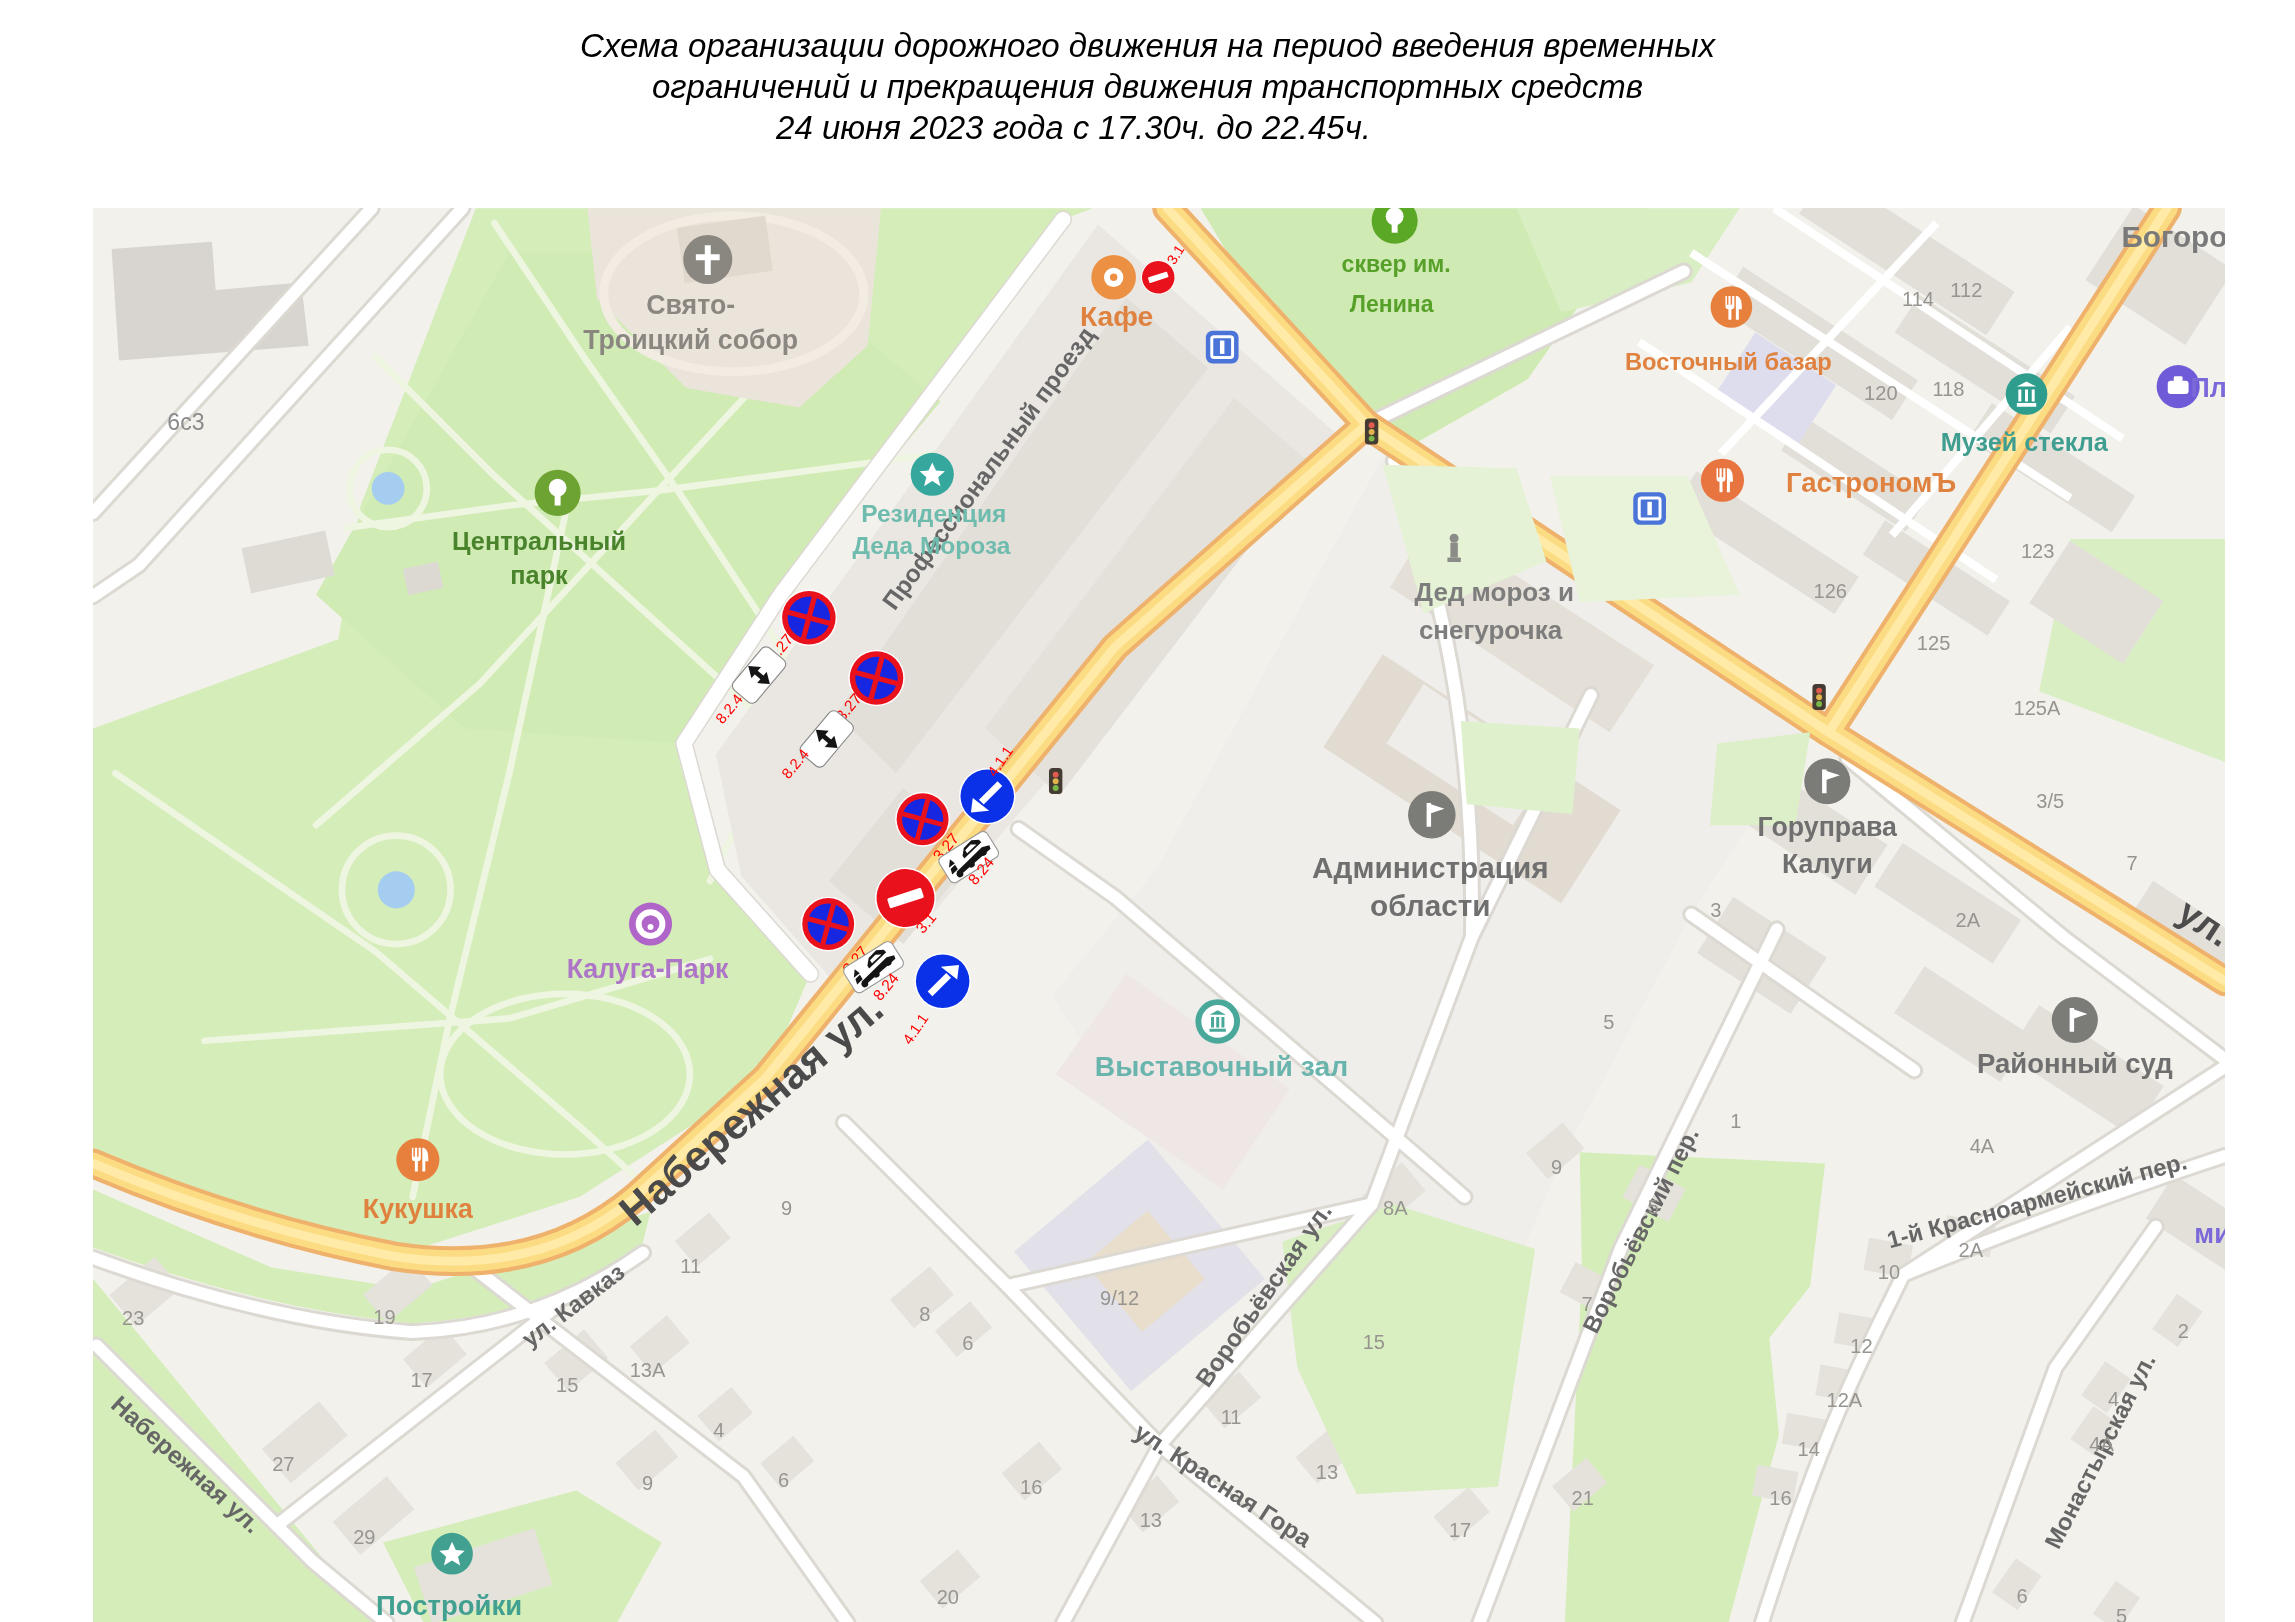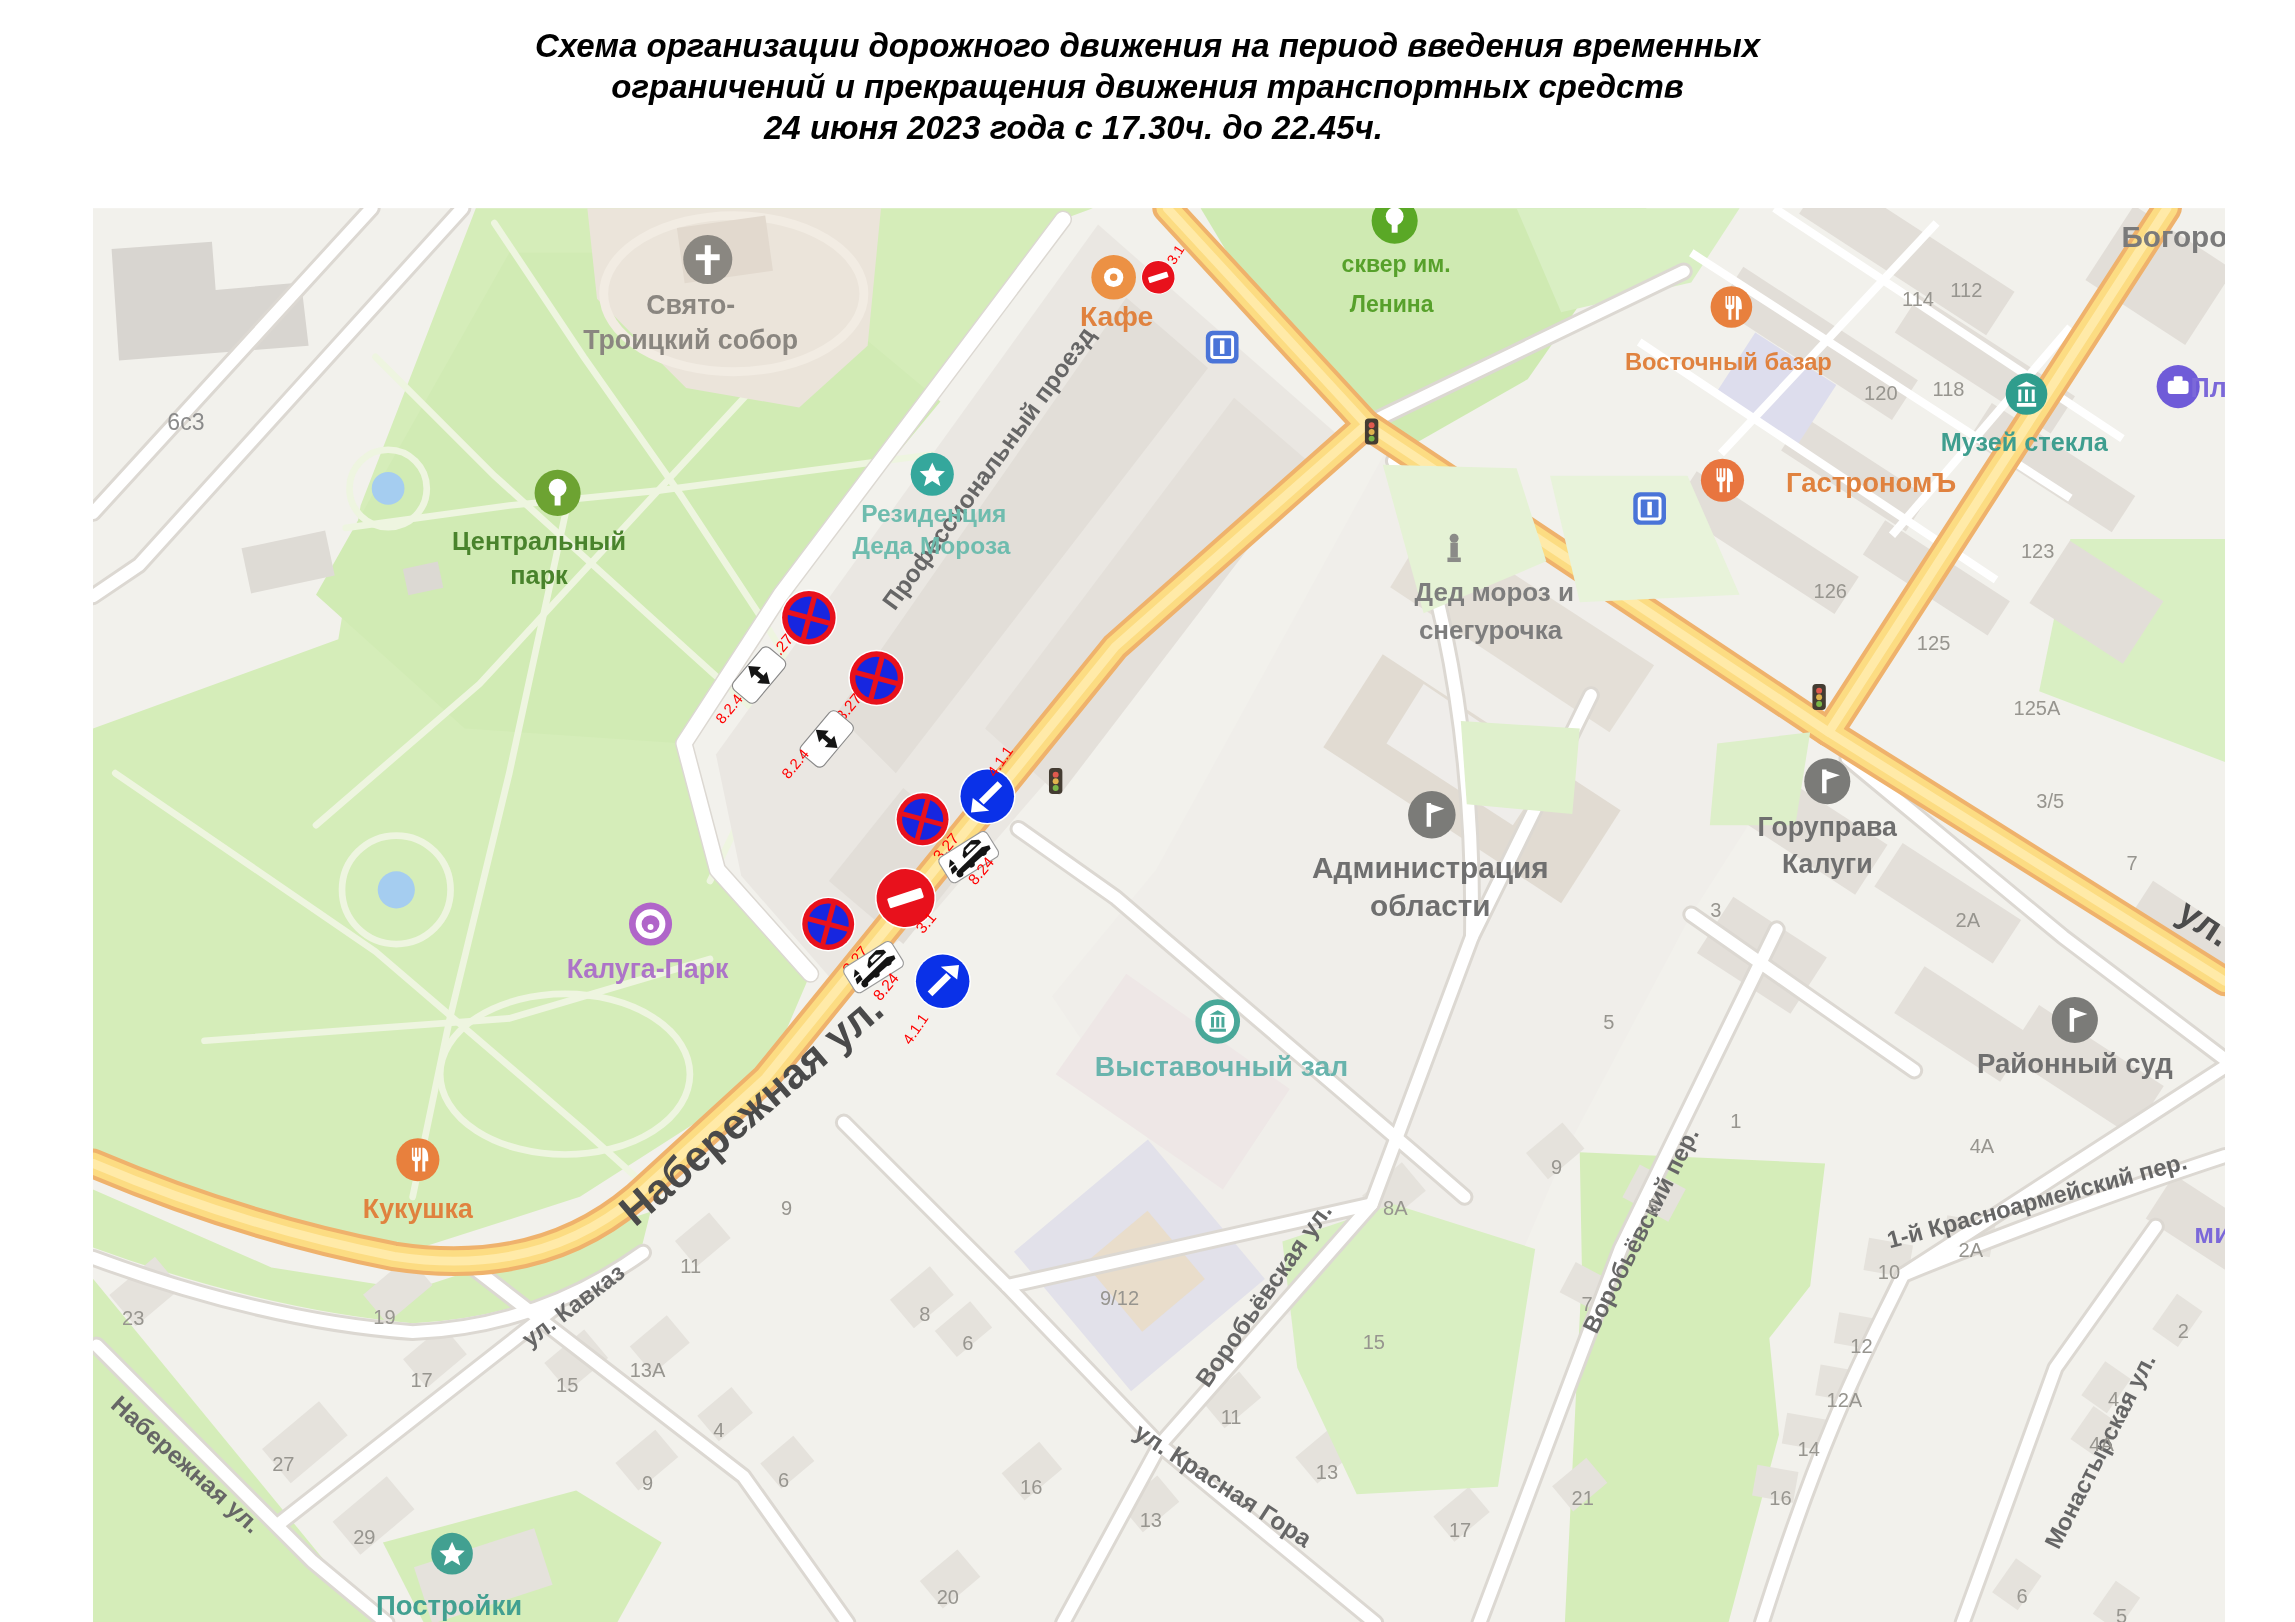--- a/index.html
+++ b/index.html
@@ -1,19 +1,19 @@
 <!DOCTYPE html>
 <html style="font-size:12px"><head>
 <meta charset="utf-8">
 <style>
   html,body{margin:0;padding:0;background:#ffffff;}
   .page{position:relative;width:2295px;height:1623px;background:#ffffff;overflow:hidden;
         font-family:"Liberation Sans", sans-serif;}
   .title{position:absolute;left:0;top:24.5px;width:2295px;text-align:center;
-         font-weight:bold;font-style:italic;font-size:33px;line-height:41px;color:#000;}
+         font-weight:normal;font-style:italic;font-size:33px;line-height:41px;color:#000;}
   .t3{position:relative;left:-74px;text-align:center;}
   svg{position:absolute;left:93px;top:208px;}
   text{font-family:"Liberation Sans", sans-serif;}
 </style>
 </head>
 <body>
 <div class="page">
 
 <div class="title">Схема организации дорожного движения на период введения временных<br>ограничений и прекращения движения транспортных средств<br><span class="t3">24 июня 2023 года с 17.30ч. до 22.45ч.</span></div>
 

